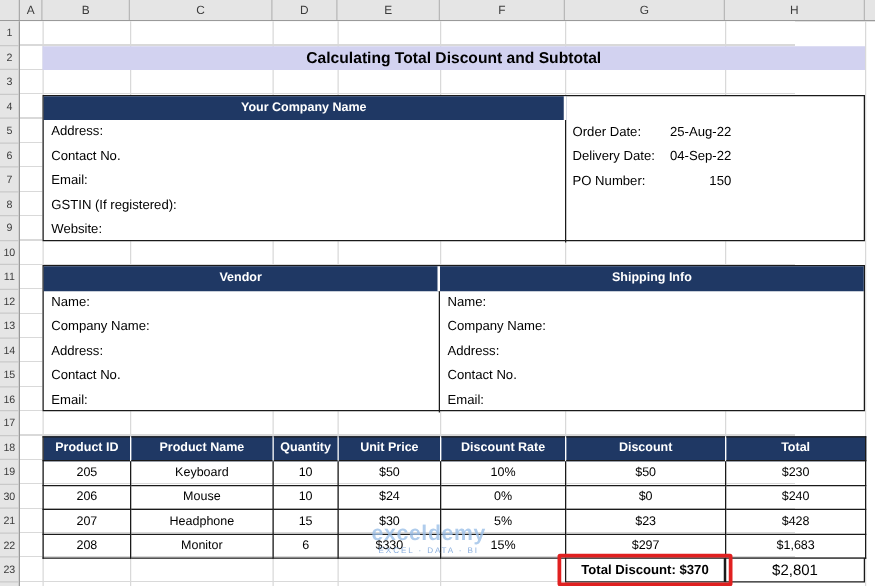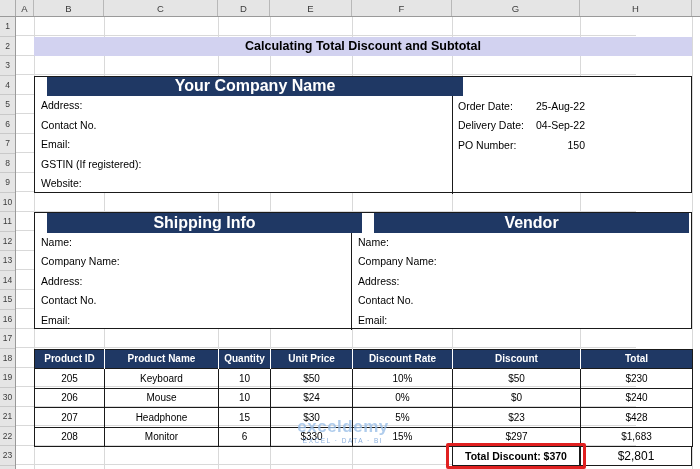--- a/index.html
+++ b/index.html
@@ -23,22 +23,22 @@
 
   .title-bar { position:absolute; left:18px; top:19.5px; width:658px; height:19.5px;
                background:var(--title-lavender,#D2D2F0); display:flex; align-items:center; justify-content:center;
                font-weight:bold; font-size:12.5px; }
 
   .box { position:absolute; background:#fff; border:1px solid #1a1a1a; }
   .box-company { left:18px; top:58.5px; width:658px; height:117px; }
   .box-vendor  { left:18px; top:195px;  width:658px; height:117px; }
 
   .section-header { display:flex; height:19.5px; }
-  .navy-cell { background:var(--header-navy,#1F3864); color:#fff; font-weight:bold; font-size:16px;
-               display:flex; align-items:center; justify-content:center;margin-left:12px; }
+  .navy-cell { background:var(--header-navy,#1F3864); color:#fff; font-weight:bold; font-size:10px;
+               display:flex; align-items:center; justify-content:center; }
   .hdr-company { width:418px; border-right:2px solid #fff; }
   .hdr-order   { flex:1; }
   .hdr-vendor  { width:317px; border-right:2px solid #fff; }
   .hdr-shipping{ flex:1; }
 
   .body-cols { display:flex; height:97.5px; }
   .label-col { display:flex; flex-direction:column; }
   .col-left-co { width:418px; border-right:1px solid #1a1a1a; }
   .col-left-vn { width:317px; border-right:1px solid #1a1a1a; }
   .col-right   { flex:1; }
@@ -147,22 +147,22 @@
           <div class="kv">
             <span class="k">PO Number:</span>
             <span class="v">150</span>
           </div>
         </div>
       </div>
     </div>
 
     <div class="box box-vendor">
       <div class="section-header">
+        <div class="navy-cell hdr-vendor">Vendor</div>
         <div class="navy-cell hdr-shipping">Shipping Info</div>
-        <div class="navy-cell hdr-vendor">Vendor</div>
       </div>
       <div class="body-cols">
         <div class="label-col col-left-vn">
           <div class="field-label">Name:</div>
           <div class="field-label">Company Name:</div>
           <div class="field-label">Address:</div>
           <div class="field-label">Contact No.</div>
           <div class="field-label">Email:</div>
         </div>
         <div class="label-col col-right">

